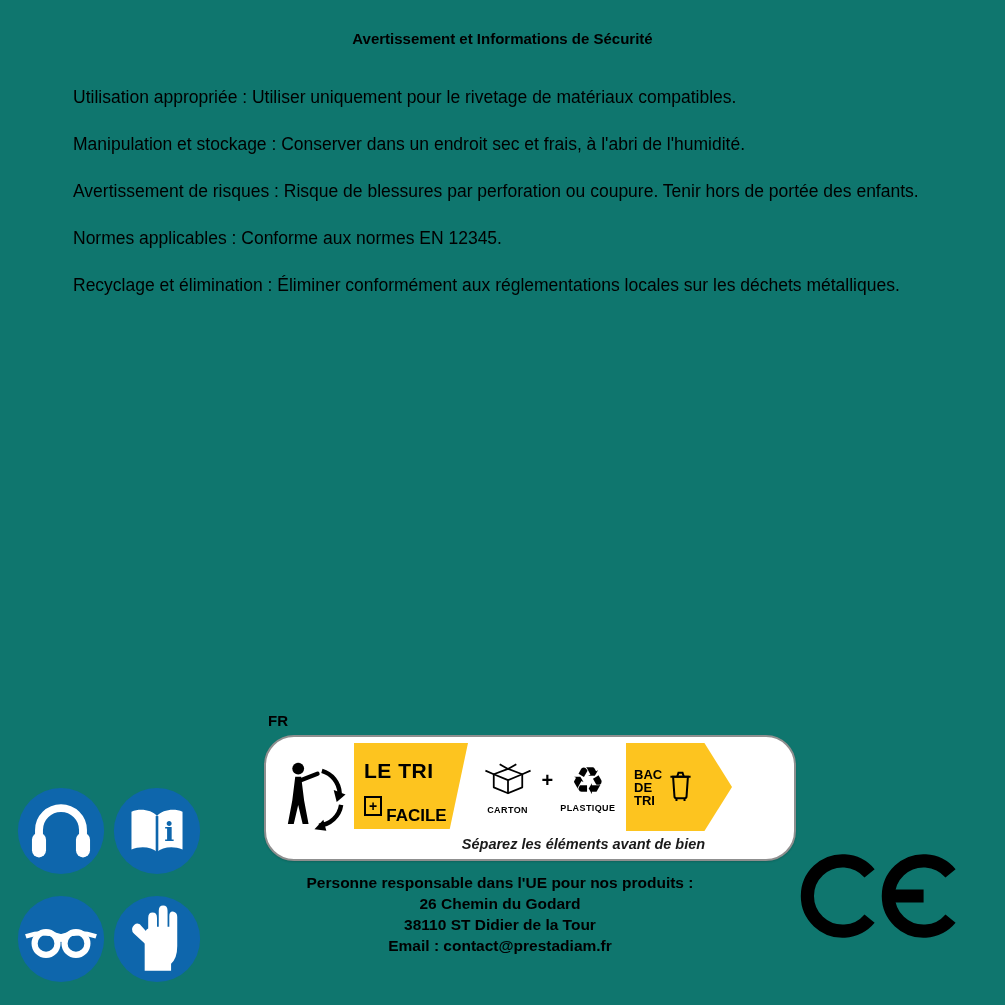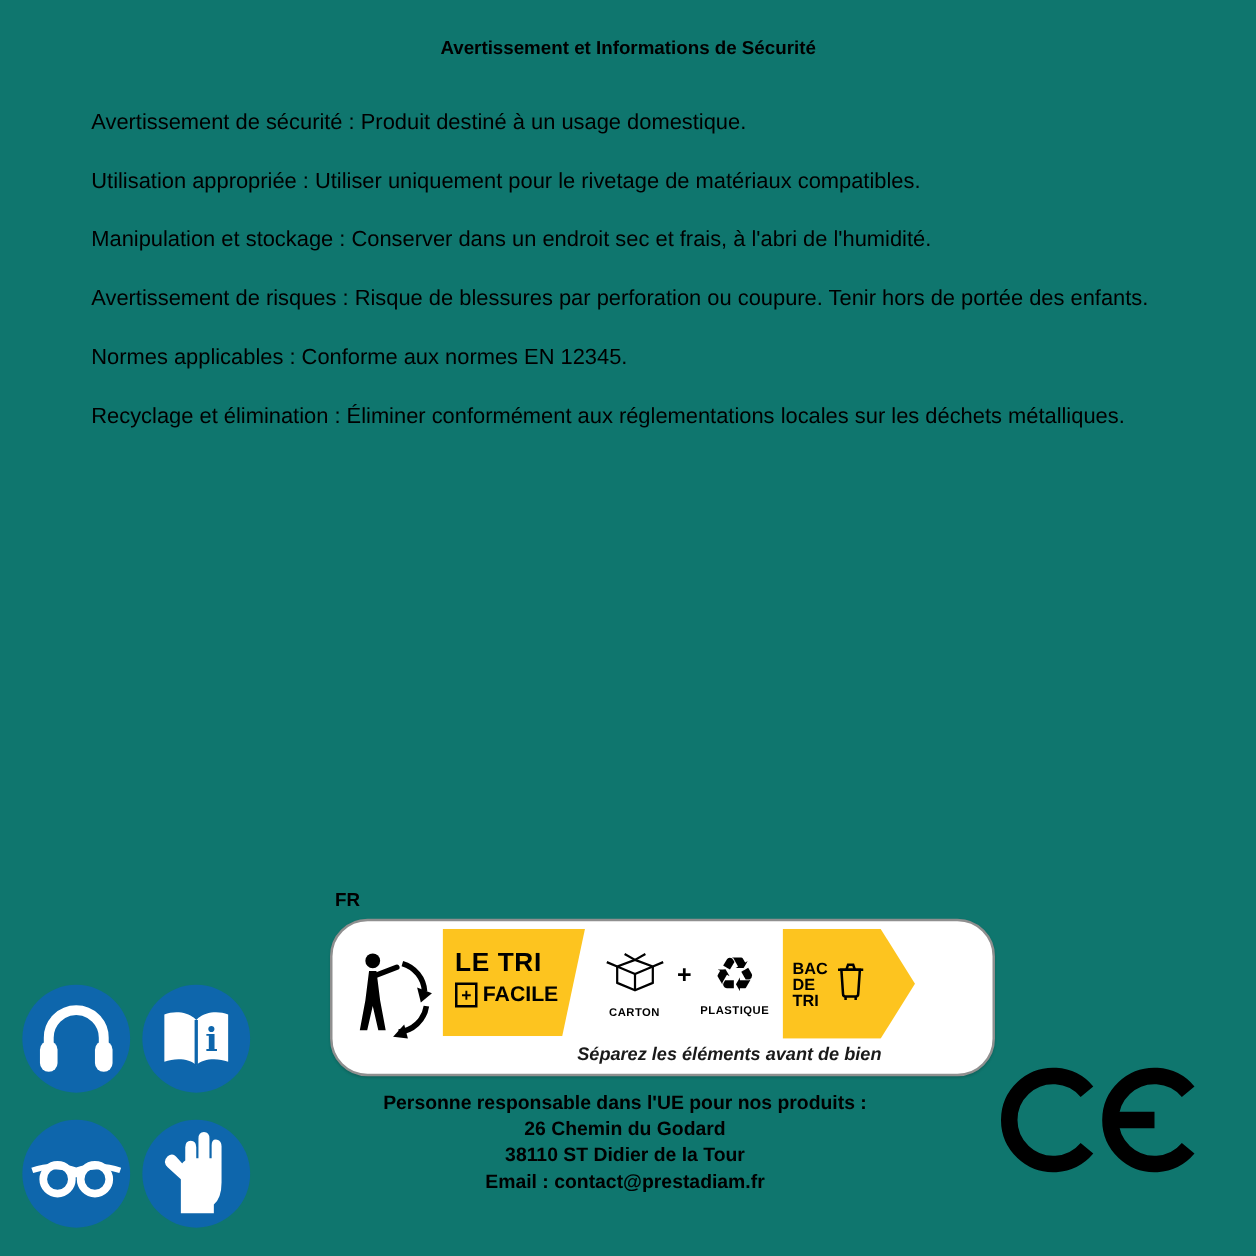--- a/index.html
+++ b/index.html
@@ -41,21 +41,21 @@
   .triman { position:absolute; left:10px; top:14px; }
   .yellow-block {
     position:absolute; left:88px; top:6px; width:114px; height:86px;
     background:#fdc41f;
     clip-path:polygon(0 0,100% 0,84% 100%,0 100%);
     padding:16px 0 0 10px;
   }
   .le-tri { font-size:21px; font-weight:bold; letter-spacing:.5px; }
   .facile-row { display:flex; align-items:center; gap:4px; margin-top:3px; }
   .plus-box { border:2.5px solid #000; font-weight:bold; font-size:14px; line-height:1; padding:1px 3px; }
-  .facile { font-size:17px; font-weight:bold; }
+  .facile { font-size:17px; font-weight:bold;margin-top:20px; }
   .materials {
     position:absolute; left:204px; top:8px; width:156px; height:84px;
     display:flex; align-items:center; justify-content:center; gap:7px;
   }
   .material { display:flex; flex-direction:column; align-items:center; }
   .material-label { font-size:9px; font-weight:bold; letter-spacing:.4px; margin-top:3px; }
   .plus-sep { font-size:20px; font-weight:bold; margin-top:-14px; }
   .recycle-glyph { font-size:38px; line-height:38px; color:#000; }
   .chevron {
     position:absolute; left:360px; top:6px; width:106px; height:88px;
@@ -79,21 +79,20 @@
   .ce { position:absolute; left:800px; top:852px; }
 </style>
 </head>
 <body>
 
 <div class="page">
 
   <h1 class="title">Avertissement et Informations de Sécurité</h1>
 
   <div class="content">
-    <p>Avertissement de sécurité : Produit destiné à un usage domestique.</p>
     <p>Utilisation appropriée : Utiliser uniquement pour le rivetage de matériaux compatibles.</p>
     <p>Manipulation et stockage : Conserver dans un endroit sec et frais, à l'abri de l'humidité.</p>
     <p>Avertissement de risques : Risque de blessures par perforation ou coupure. Tenir hors de portée des enfants.</p>
     <p>Normes applicables : Conforme aux normes EN 12345.</p>
     <p>Recyclage et élimination : Éliminer conformément aux réglementations locales sur les déchets métalliques.</p>
   </div>
 
   <div class="icons-grid">
     <div class="icon-cell">
       <svg viewBox="0 0 100 100" width="88" height="88">

